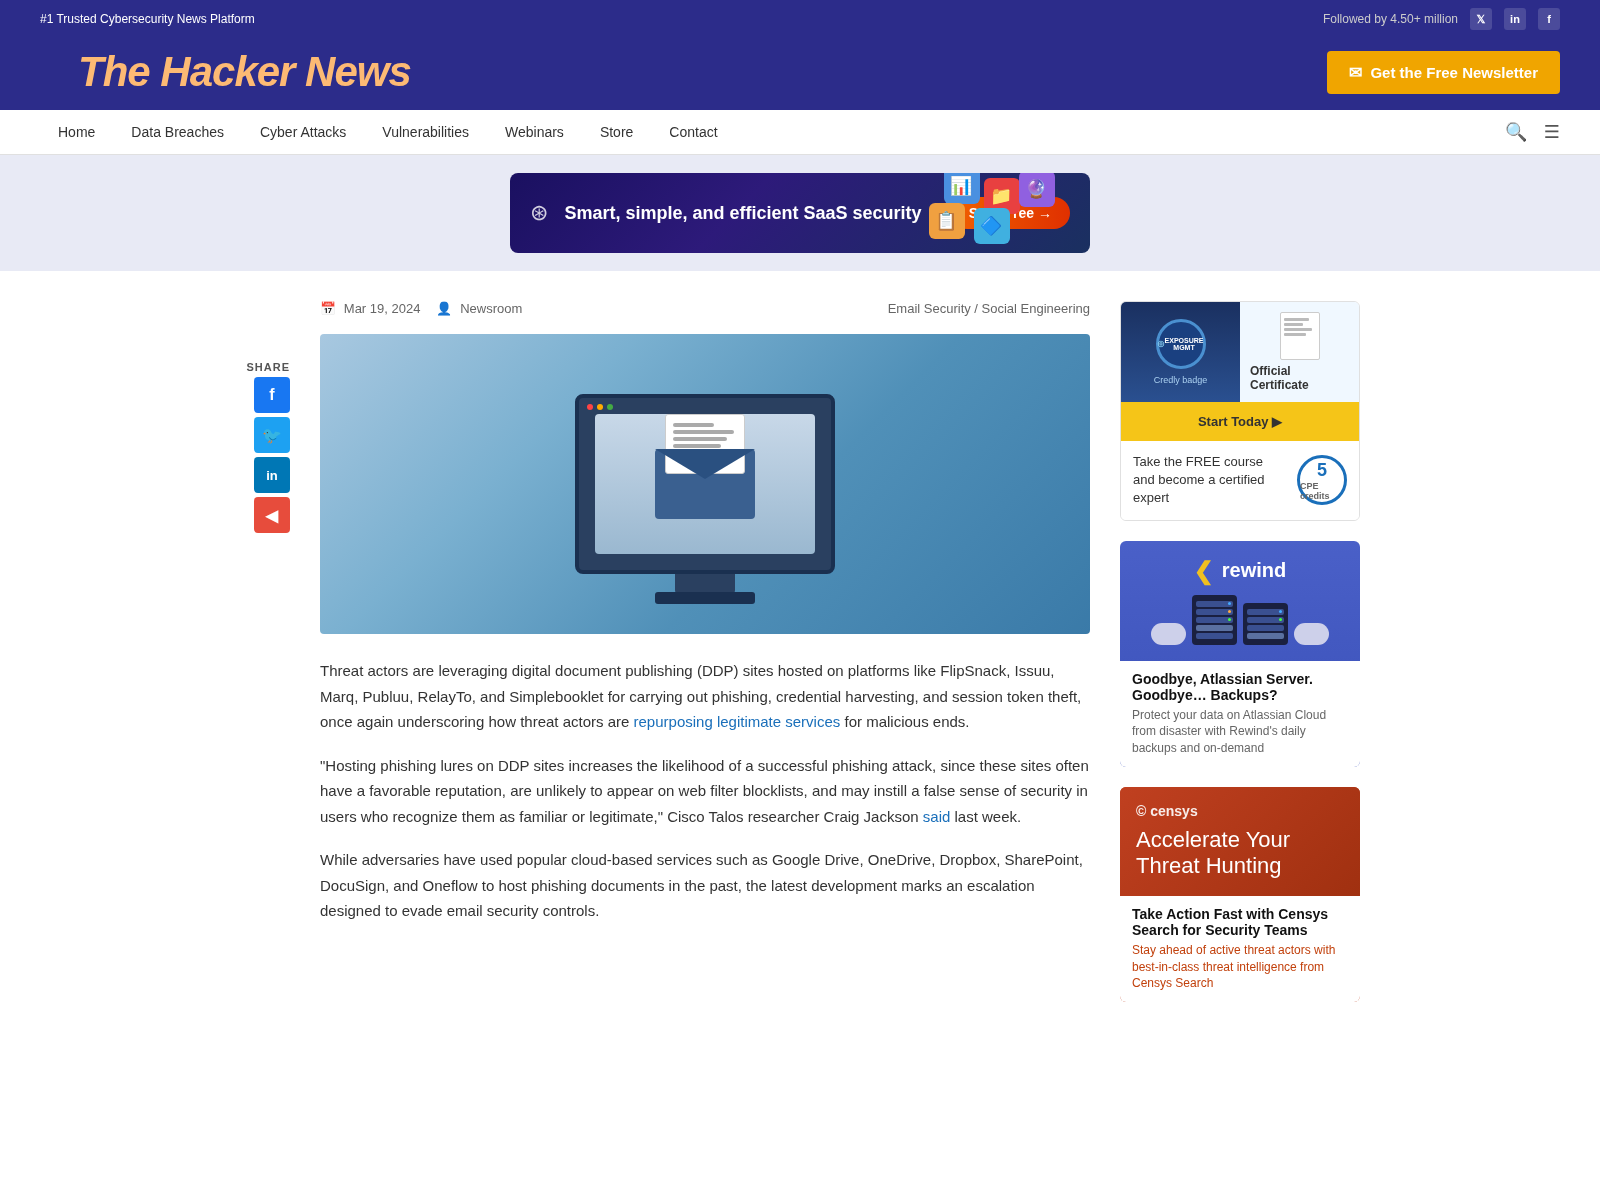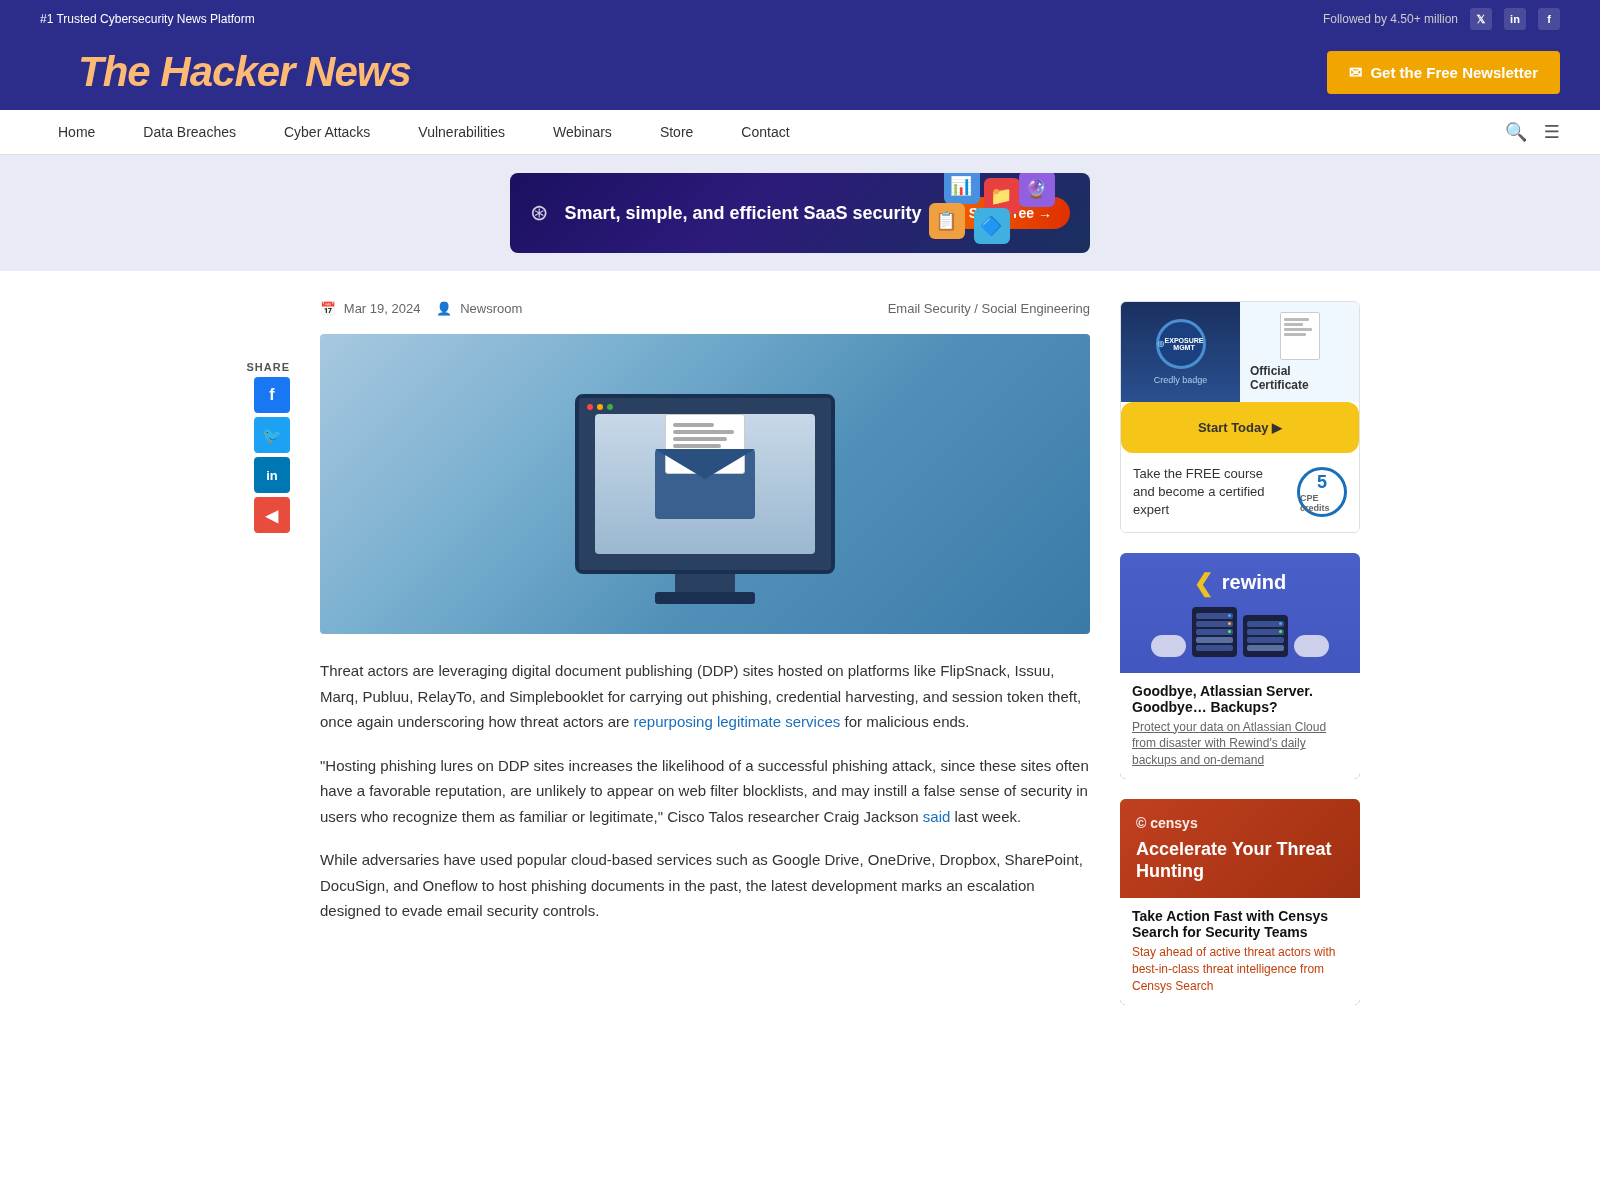--- a/index.html
+++ b/index.html
@@ -55,21 +55,21 @@
 
     
     .nav {
       background: #fff;
       border-bottom: 1px solid #e0e0e0;
       padding: 0 40px;
       display: flex;
       align-items: center;
       justify-content: space-between;
     }
-    .nav-links { display: flex; gap: 12px; }
+    .nav-links { display: flex; gap: 0; }
     .nav-link {
       padding: 14px 18px;
       font-size: 14px;
       color: #333;
       text-decoration: none;
       cursor: pointer;
       display: block;
     }
     .nav-icons { display: flex; gap: 16px; align-items: center; }
     .nav-icon-btn {
@@ -318,28 +318,27 @@
       background: #fff;
       border: 1px solid #ccc;
       border-radius: 2px;
       padding: 3px;
     }
     .cert-line { height: 3px; background: #bbb; margin: 2px 0; border-radius: 1px; }
     .official-cert-text { font-size: 12px; color: #333; font-weight: bold; }
     .ad-certif-middle {
       background: #f5c518;
       text-align: center;
-      padding: 18px;
+      padding: 12px;
       display: flex;
       align-items: center;
       justify-content: center;
       gap: 6px;
       font-weight: bold;
       font-size: 13px;
-      border-radius: 12px;
     }
     .ad-certif-bottom {
       padding: 12px;
       background: #fff;
       display: flex;
       gap: 10px;
       align-items: center;
     }
     .ad-certif-desc { font-size: 13px; color: #333; line-height: 1.4; flex: 1; }
     .cpe-badge {
@@ -415,37 +414,37 @@
     .led-orange { background: #fa4; }
     .cloud-shape {
       background: #fff;
       border-radius: 50%;
       width: 30px;
       height: 20px;
       opacity: 0.9;
     }
     .ad-rewind-text { background: #fff; padding: 10px 12px; }
     .ad-rewind-title { font-size: 14px; font-weight: bold; color: #111; margin-bottom: 4px; }
-    .ad-rewind-desc { font-size: 12px; color: #666; line-height: 1.4; text-decoration: underline; }
+    .ad-rewind-desc { font-size: 12px; color: #666; line-height: 1.4; }
 
     
     .ad-censys {
       background: #c04020;
       border-radius: 6px;
       overflow: hidden;
     }
     .ad-censys-top {
       padding: 16px;
       background: linear-gradient(135deg, #c04020, #a03010);
       display: flex;
       flex-direction: column;
       gap: 8px;
     }
     .censys-logo { color: #fff; font-size: 14px; font-weight: bold; opacity: 0.9; }
-    .censys-headline { color: #fff; font-size: 18px; font-weight: 700; line-height: 1.2; }
+    .censys-headline { color: #fff; font-size: 22px; font-weight: 400; line-height: 1.2; }
     .ad-censys-bottom { background: #fff; padding: 10px 12px; }
     .ad-censys-title { font-size: 14px; font-weight: bold; color: #111; margin-bottom: 4px; }
     .ad-censys-desc { font-size: 12px; color: #c2410c; line-height: 1.4; }
   </style>
 </head>
 <body>
 
 <div class="top-bar">
   <span>#1 Trusted Cybersecurity News Platform</span>
   <div class="top-bar-right">

